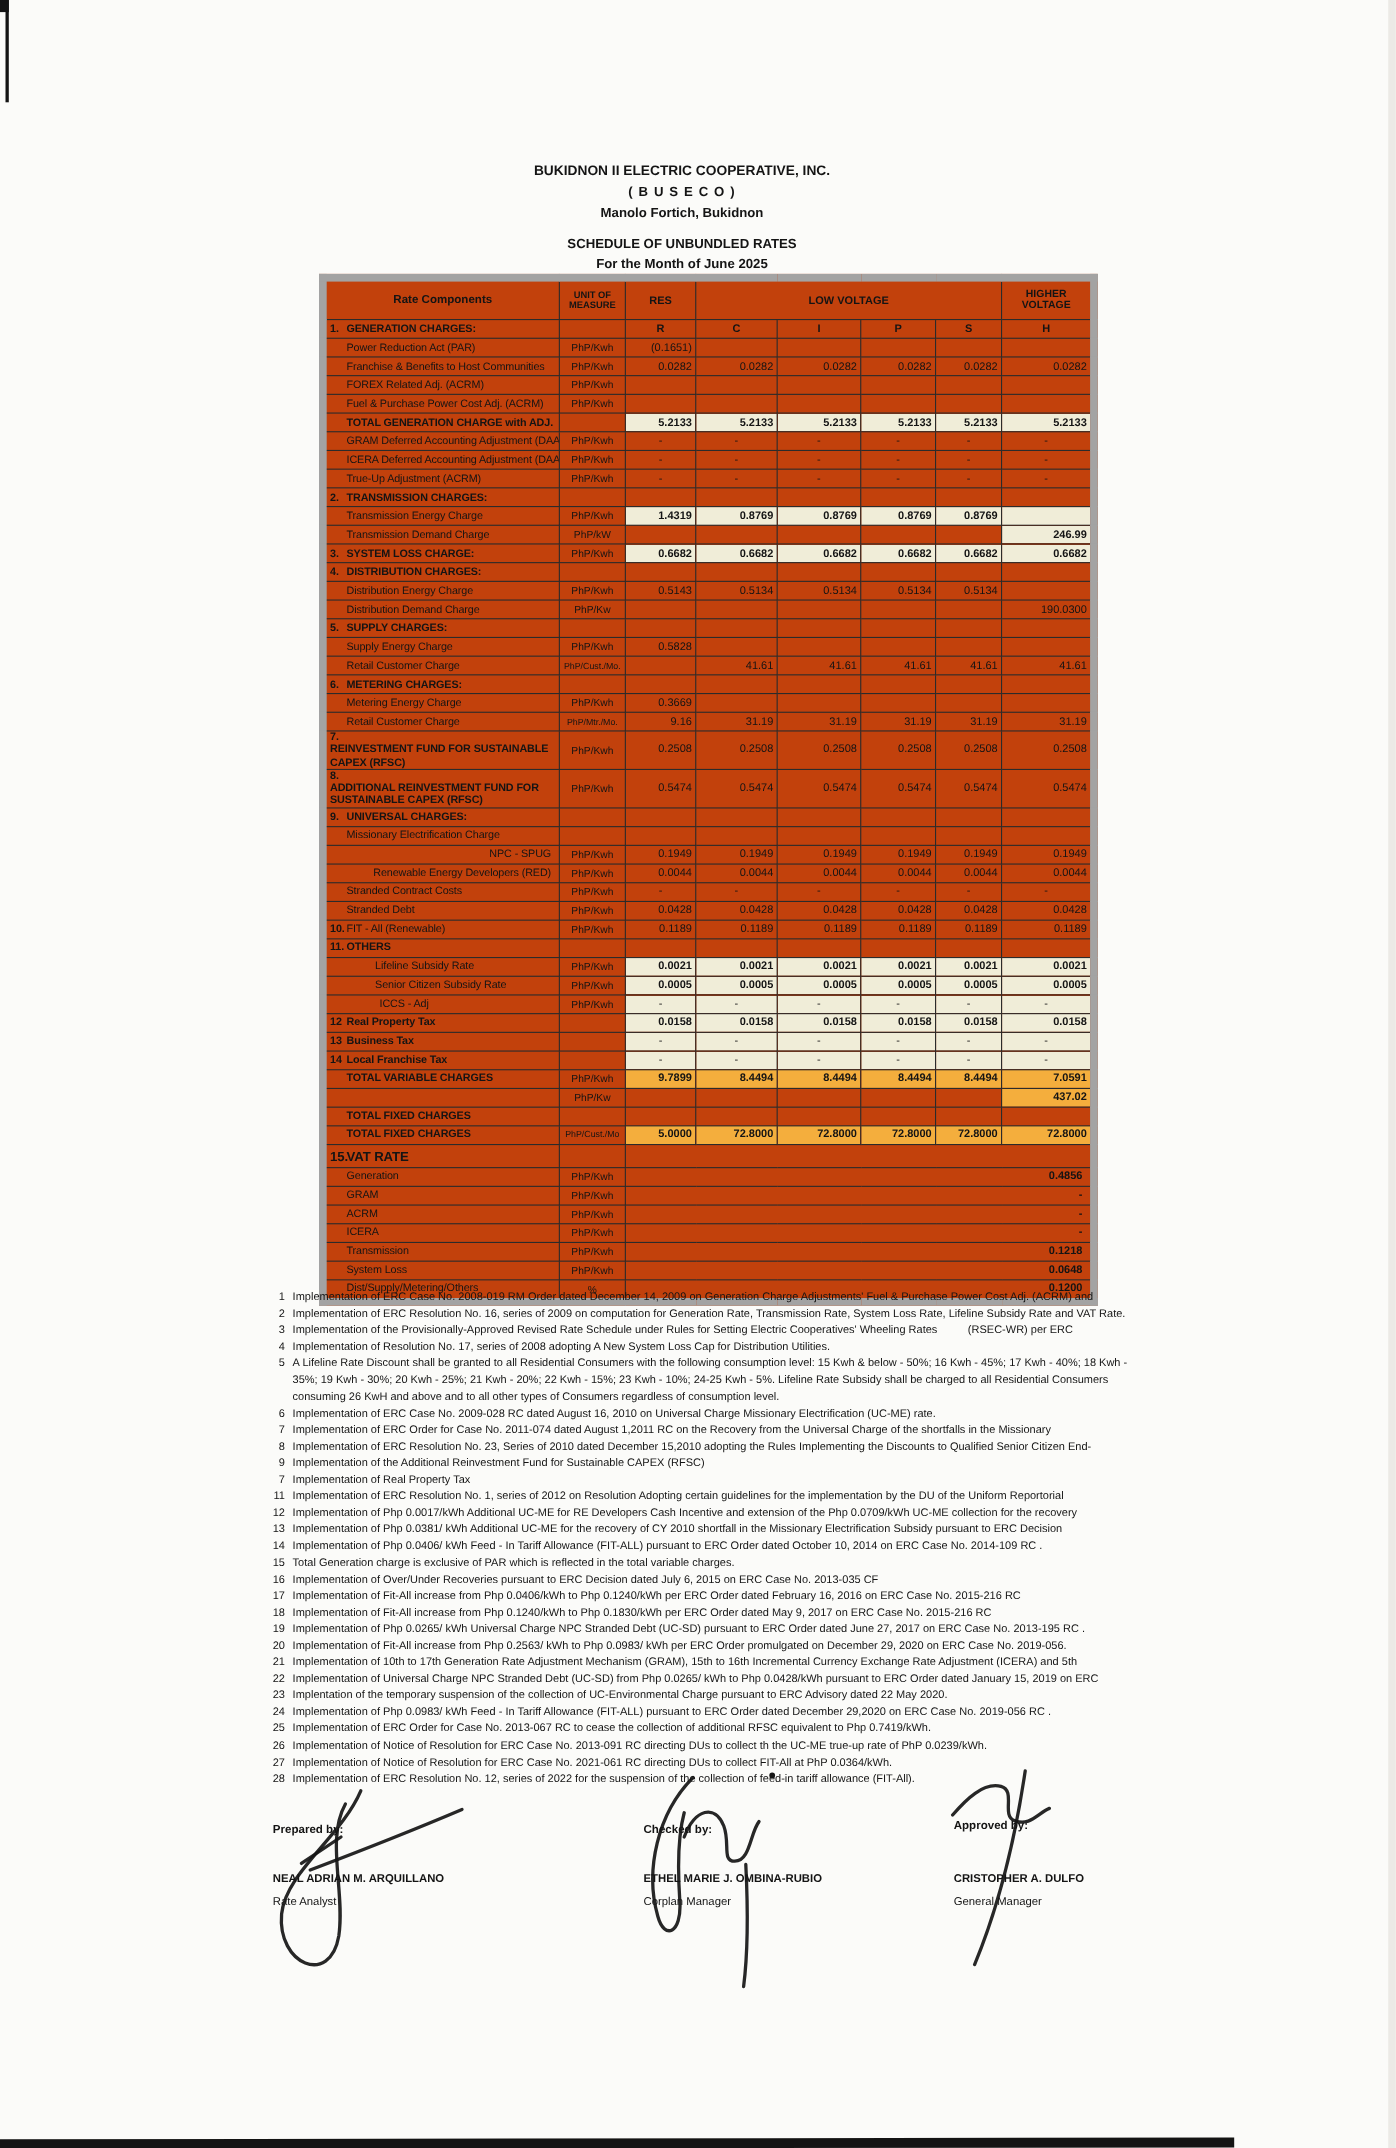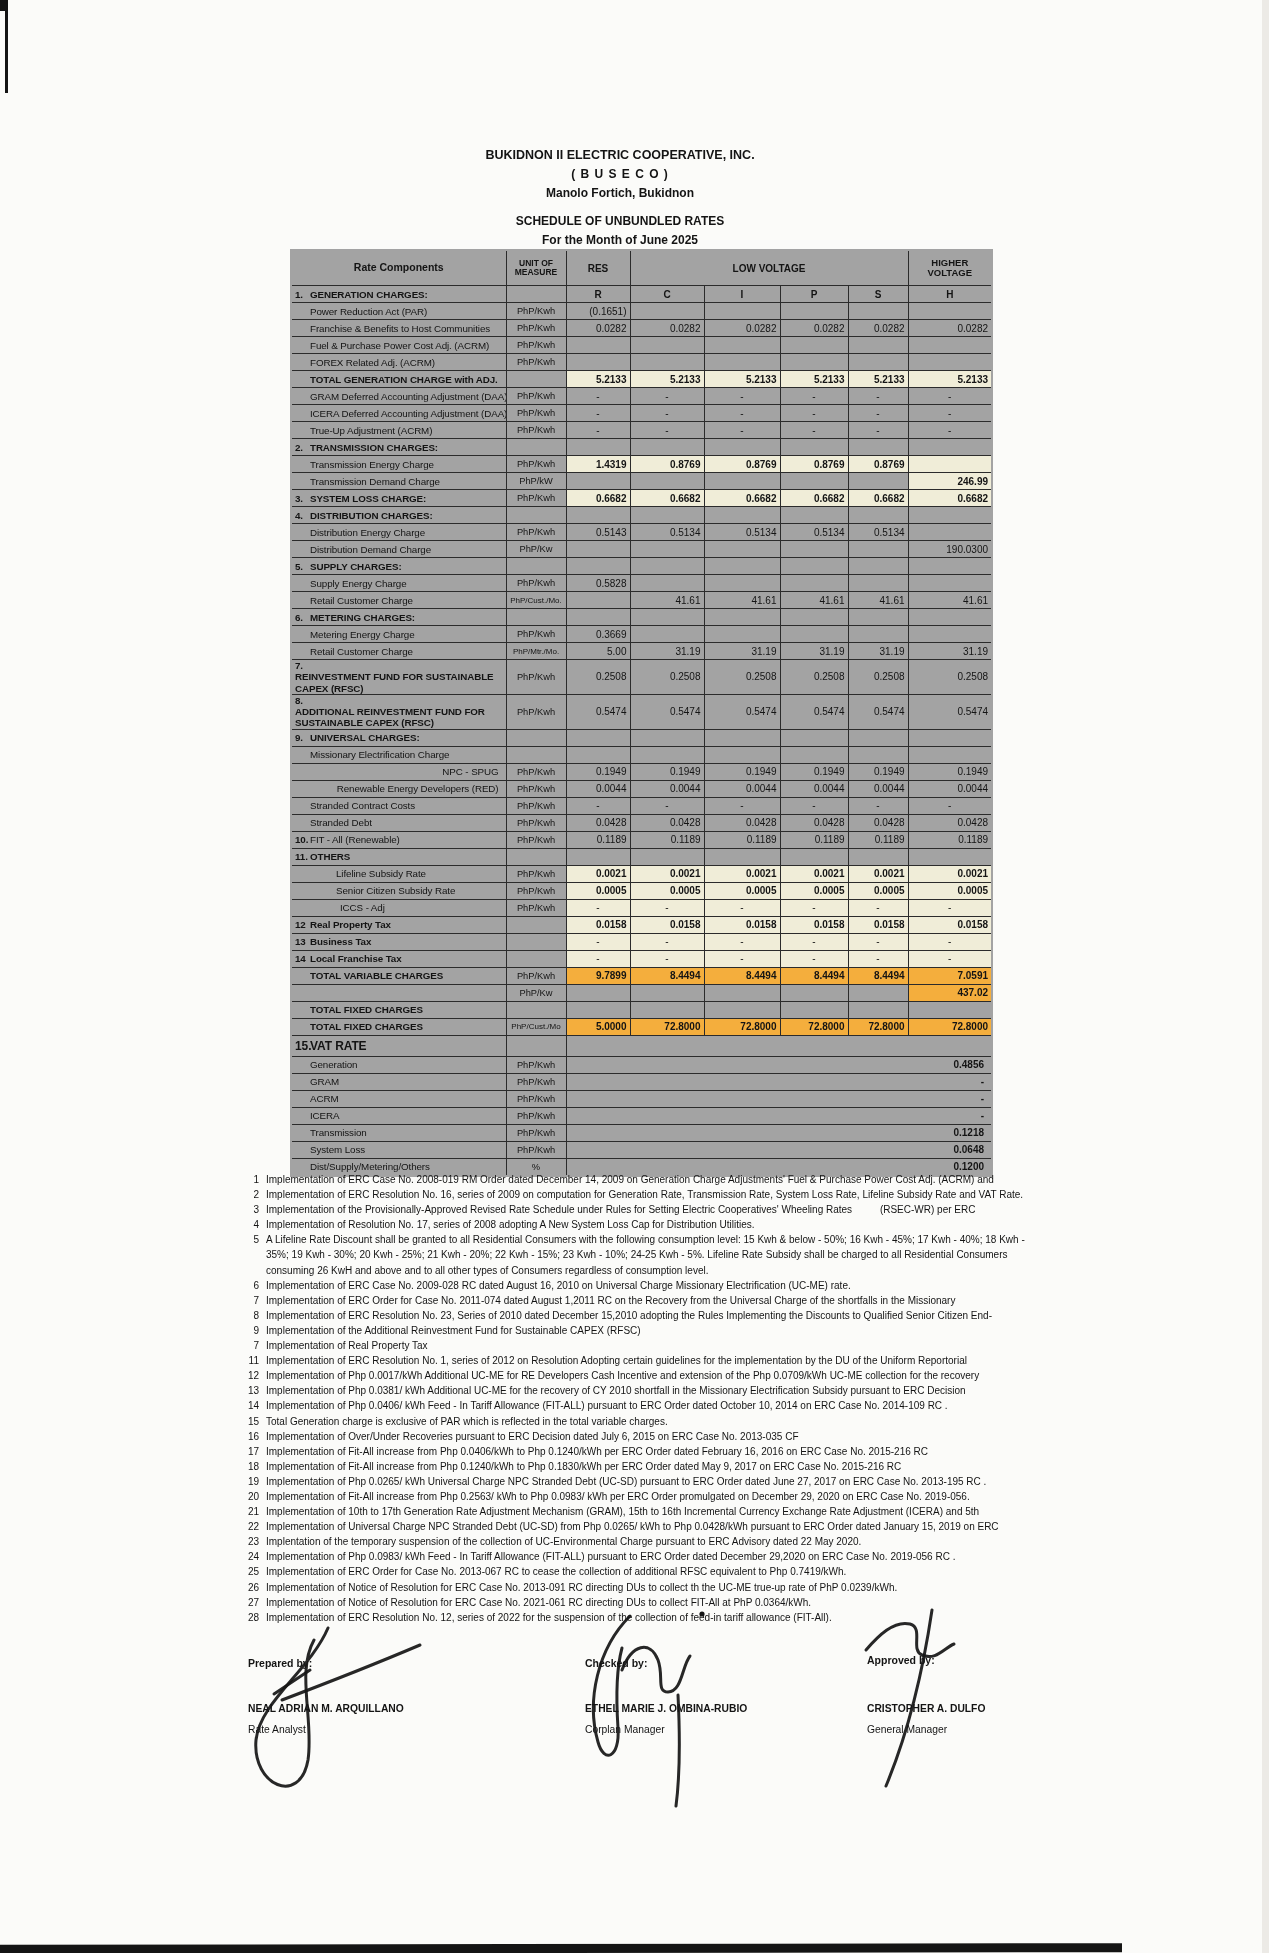--- a/index.html
+++ b/index.html
@@ -11,21 +11,21 @@
   .edge-shade{position:absolute;right:0;top:0;width:7px;height:100%;background:#eceae6;}
   
   .doc-header{position:absolute;left:240px;top:146px;width:760px;text-align:center;}
   .doc-header div{line-height:19px;font-weight:bold;}
   .h-org{font-size:12.5px;}
   .h-code{font-size:12px;letter-spacing:1px;}
   .h-loc{font-size:12px;}
   .h-title{font-size:12px;margin-top:9px;}
   .h-period{font-size:12px;}
   
-  table.rates{position:absolute;left:290px;top:249px;width:701px;border-collapse:collapse;table-layout:fixed;background:#a3a3a3;border:2px solid #a3a3a3;}
+  table.rates{position:absolute;left:290px;top:249px;width:701px;border-collapse:collapse;table-layout:fixed;background:#c2410c;border:7px solid #a3a3a3;}
   table.rates th,table.rates td{border:1px solid #2b2b2b;padding:0 3px;height:16px;overflow:hidden;vertical-align:middle;}
   table.rates thead th{height:34px;text-align:center;font-weight:bold;line-height:1.1;}
   .h-name{font-size:10.5px;}
   .h-unit{font-size:8.5px;}
   .h-res,.h-lv{font-size:10px;}
   .h-hv{font-size:9.5px;}
   td.name{font-size:9.8px;white-space:nowrap;letter-spacing:-0.1px;padding-left:2px;}
   td.name .num{display:inline-block;width:15px;font-weight:bold;font-size:9.8px;}
   td.name .lbl{display:inline-block;}
   td.name .ind2{padding-left:26px;}
@@ -118,31 +118,31 @@
         <td class="name"><span class="num"></span><span class="lbl">Franchise &amp; Benefits to Host Communities</span></td>
         <td class="unit">PhP/Kwh</td>
         <td class="val">0.0282</td>
         <td class="val">0.0282</td>
         <td class="val">0.0282</td>
         <td class="val">0.0282</td>
         <td class="val">0.0282</td>
         <td class="val">0.0282</td>
       </tr>
       <tr>
+        <td class="name"><span class="num"></span><span class="lbl">FOREX Related Adj. (ACRM)</span></td>
+        <td class="unit">PhP/Kwh</td>
+        <td class="val"></td>
+        <td class="val"></td>
+        <td class="val"></td>
+        <td class="val"></td>
+        <td class="val"></td>
+        <td class="val"></td>
+      </tr>
+      <tr>
         <td class="name"><span class="num"></span><span class="lbl">Fuel &amp; Purchase Power Cost Adj. (ACRM)</span></td>
-        <td class="unit">PhP/Kwh</td>
-        <td class="val"></td>
-        <td class="val"></td>
-        <td class="val"></td>
-        <td class="val"></td>
-        <td class="val"></td>
-        <td class="val"></td>
-      </tr>
-      <tr>
-        <td class="name"><span class="num"></span><span class="lbl">FOREX Related Adj. (ACRM)</span></td>
         <td class="unit">PhP/Kwh</td>
         <td class="val"></td>
         <td class="val"></td>
         <td class="val"></td>
         <td class="val"></td>
         <td class="val"></td>
         <td class="val"></td>
       </tr>
       <tr>
         <td class="name b"><span class="num"></span><span class="lbl">TOTAL GENERATION CHARGE with ADJ.</span></td>
@@ -300,21 +300,21 @@
         <td class="val">0.3669</td>
         <td class="val"></td>
         <td class="val"></td>
         <td class="val"></td>
         <td class="val"></td>
         <td class="val"></td>
       </tr>
       <tr>
         <td class="name"><span class="num"></span><span class="lbl">Retail Customer Charge</span></td>
         <td class="unit us">PhP/Mtr./Mo.</td>
-        <td class="val">5.00</td>
+        <td class="val">9.16</td>
         <td class="val">31.19</td>
         <td class="val">31.19</td>
         <td class="val">31.19</td>
         <td class="val">31.19</td>
         <td class="val">31.19</td>
       </tr>
       <tr class="tall">
         <td class="name b"><span class="num">7.</span><span class="lbl">REINVESTMENT FUND FOR SUSTAINABLE CAPEX (RFSC)</span></td>
         <td class="unit">PhP/Kwh</td>
         <td class="val">0.2508</td>

